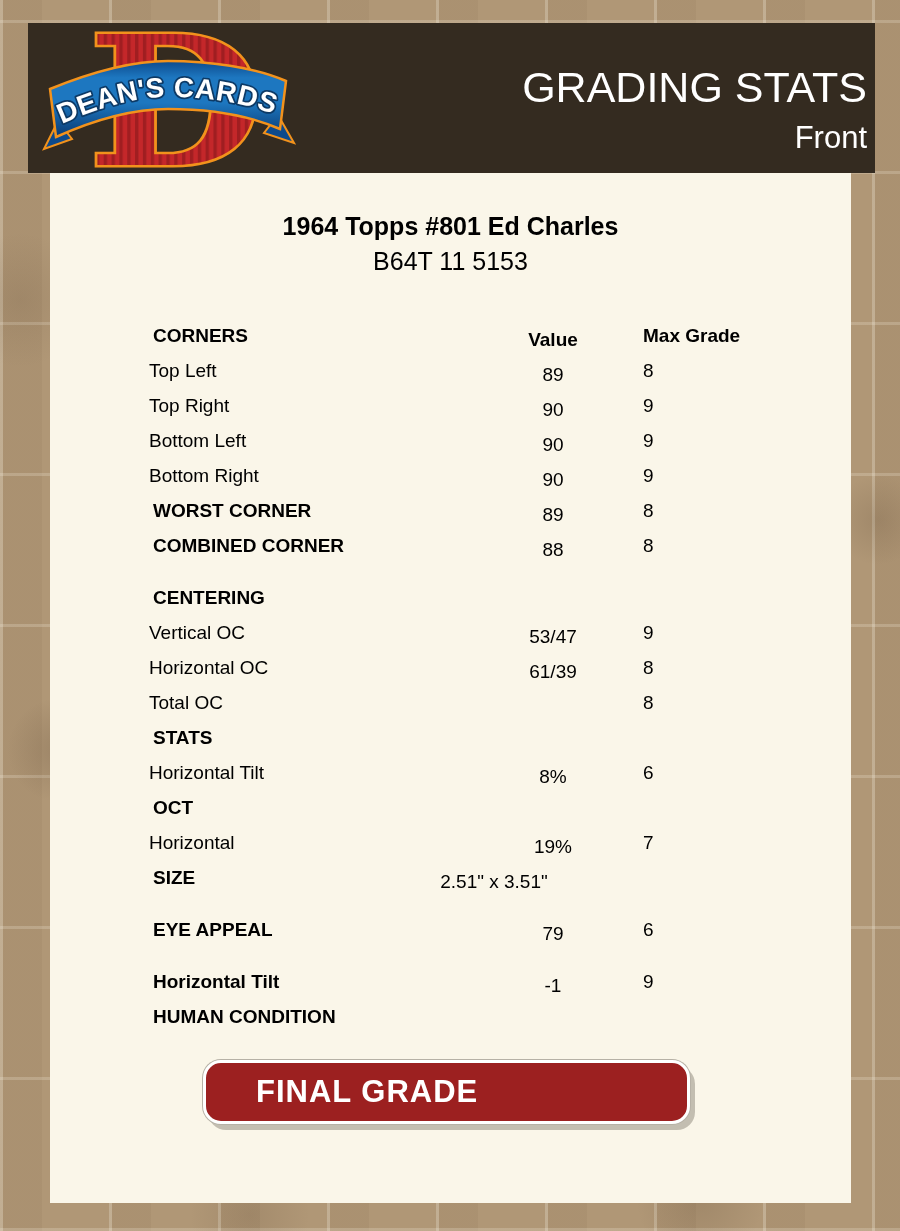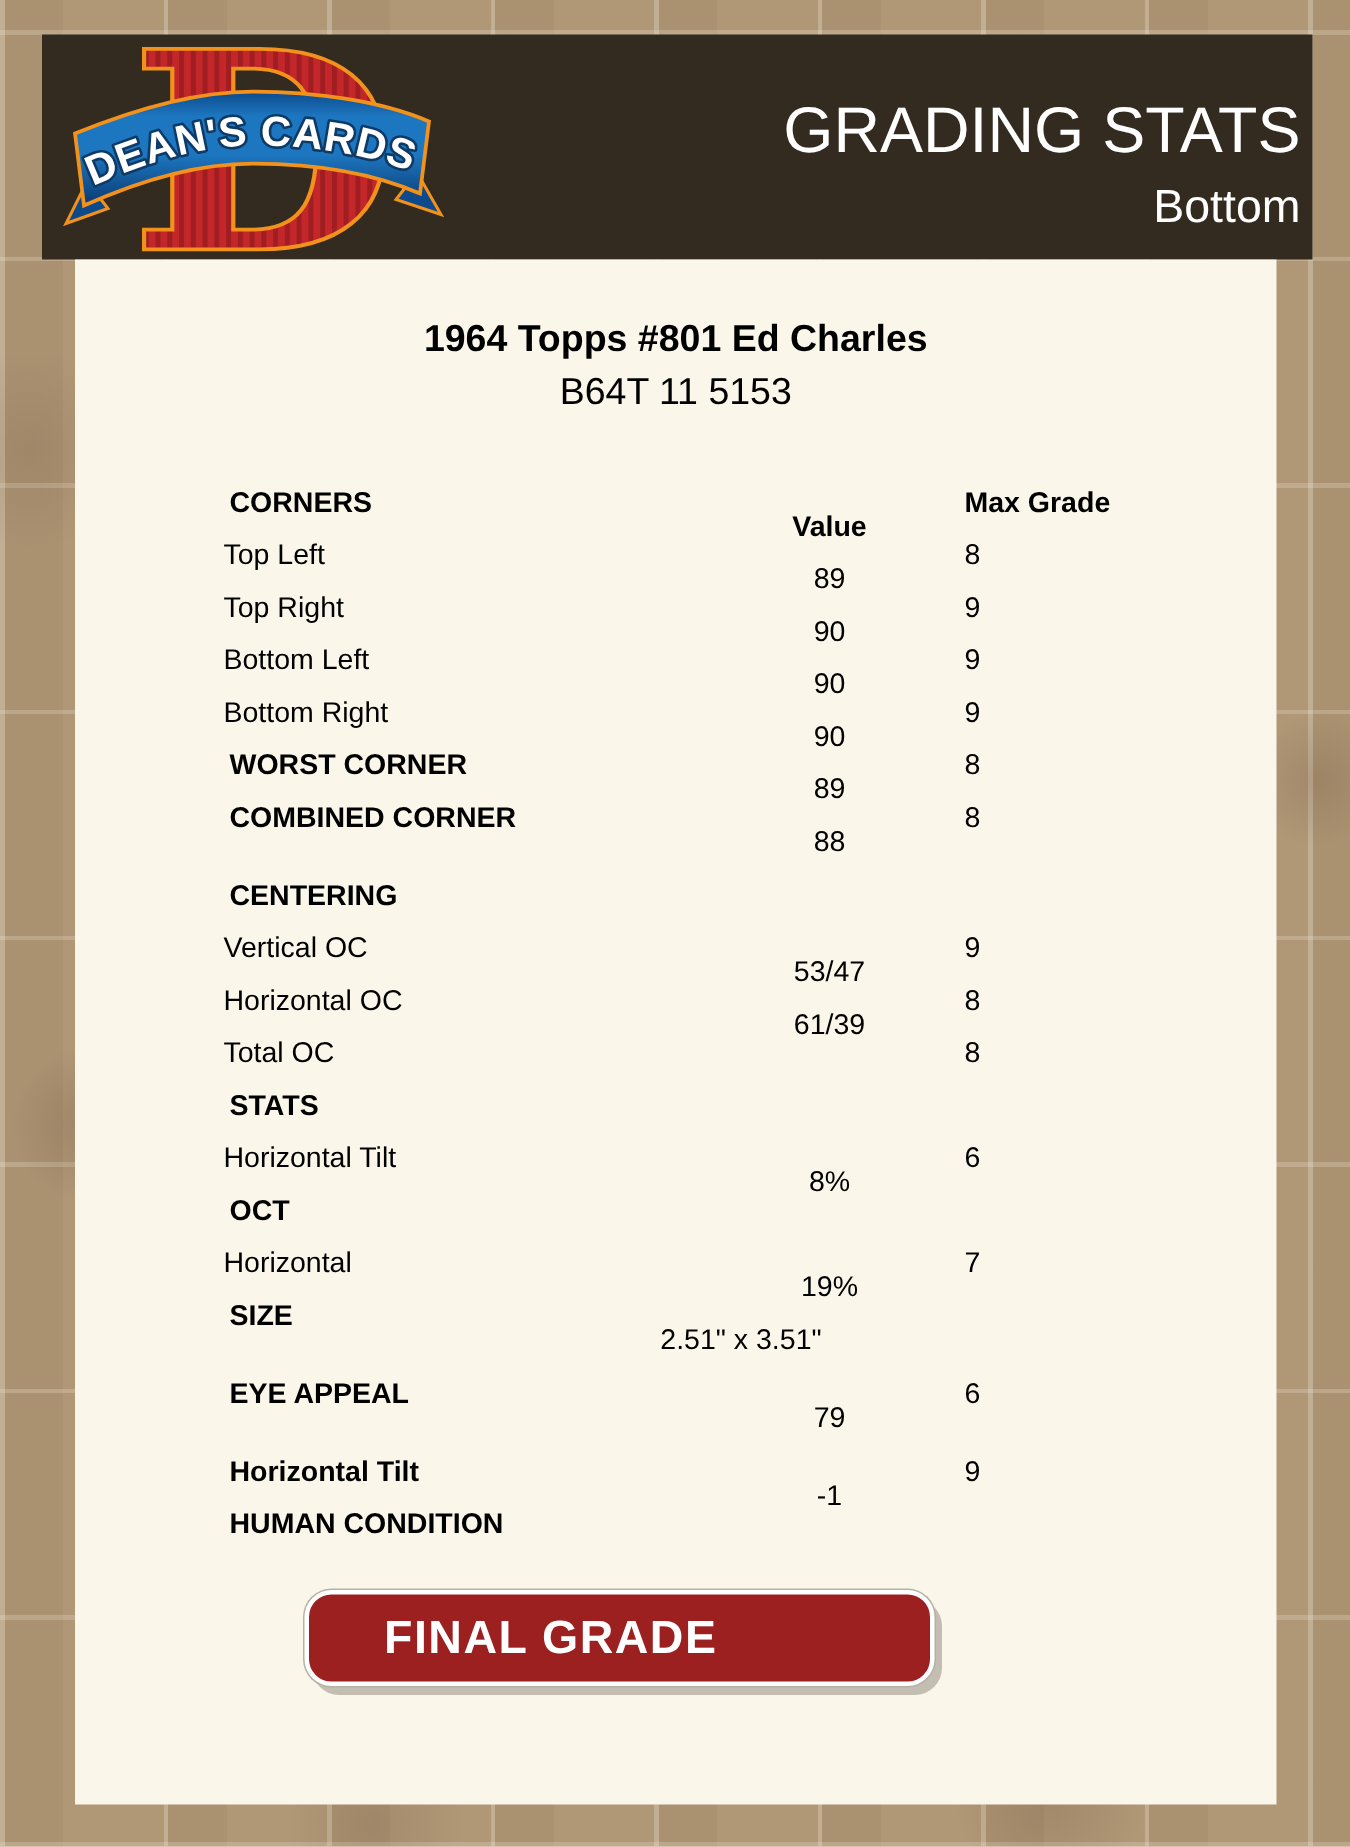--- a/index.html
+++ b/index.html
@@ -36,27 +36,27 @@
   }
   .card-title  { margin-top:36px; text-align:center; font-size:25px; font-weight:bold; line-height:35px; }
   .card-serial { text-align:center; font-size:25px; line-height:35px; }
 
   #stats-table { margin-top:39px; }
   .row { position:relative; height:35px; line-height:35px; font-size:19px; padding-left:103px; }
   .row.gap { margin-top:17px; }
   .row.indent { padding-left:99px; }
   .row.bold .label, .row.head .label { font-weight:bold; }
   .row.head .value, .row.head .grade { font-weight:bold; }
-  .row .value { position:absolute; left:413px; top:16px; width:180px; text-align:center; }
+  .row .value { position:absolute; left:413px; top:4px; width:180px; text-align:center; }
   .row .grade { position:absolute; left:593px; top:0; width:164px; text-align:left; }
   .row.size .value { left:344px; width:200px; }
 
   .final-grade {
     display:block; margin:26px 0 0 153px;
-    width:420px; height:64px;
+    width:487px; height:64px;
     background:#9c2020; color:#ffffff;
     border:3px solid #ffffff; border-radius:18px;
     box-shadow: 0 0 0 1px #b6b1a6, 5px 6px 0 0 #c3beb1;
     font-family:"Liberation Sans", sans-serif;
     font-size:31px; font-weight:bold; letter-spacing:1px;
     text-align:left; padding:0 0 0 50px;
     cursor:pointer;
   }
 </style>
 </head>
@@ -82,21 +82,21 @@
     <text x="0" y="0" transform="translate(46,138) scale(1.12,1)" font-family="'DejaVu Serif', serif" font-weight="bold" font-size="180" fill="url(#dstripe)" stroke="#f2921c" stroke-width="5" paint-order="stroke">D</text>
     <path d="M16,94 L2,122 L30,112 Z" fill="#0d4a8c" stroke="#f2921c" stroke-width="2"></path>
     <path d="M236,88 L252,116 L222,106 Z" fill="#0d4a8c" stroke="#f2921c" stroke-width="2"></path>
     <path d="M8,62 C52,44 92,34 126,34 C166,34 212,40 244,54 L238,102 C206,88 166,82 126,82 C90,82 54,92 14,110 Z" fill="url(#rg)" stroke="#f2921c" stroke-width="2.5"></path>
     <text font-family="'Liberation Sans', sans-serif" font-weight="bold" font-size="28" letter-spacing="0.5" fill="#ffffff" stroke="#0d3a66" stroke-width="3.5" paint-order="stroke" stroke-linejoin="round">
       <textPath href="#bannerArc" startOffset="2">DEAN'S CARDS</textPath>
     </text>
   </svg>
   <div class="header-text">
     <div class="header-title">GRADING STATS</div>
-    <div class="header-subtitle">Bottom</div>
+    <div class="header-subtitle">Front</div>
   </div>
 </div>
 
 <div class="content">
   <div class="card-title">1964 Topps #801 Ed Charles</div>
   <div class="card-serial">B64T 11 5153</div>
 
   <div id="stats-table">
       <div class="row head bold"><span class="label">CORNERS</span><span class="value">Value</span><span class="grade">Max Grade</span></div>
       <div class="row indent"><span class="label">Top Left</span><span class="value">89</span><span class="grade">8</span></div>

